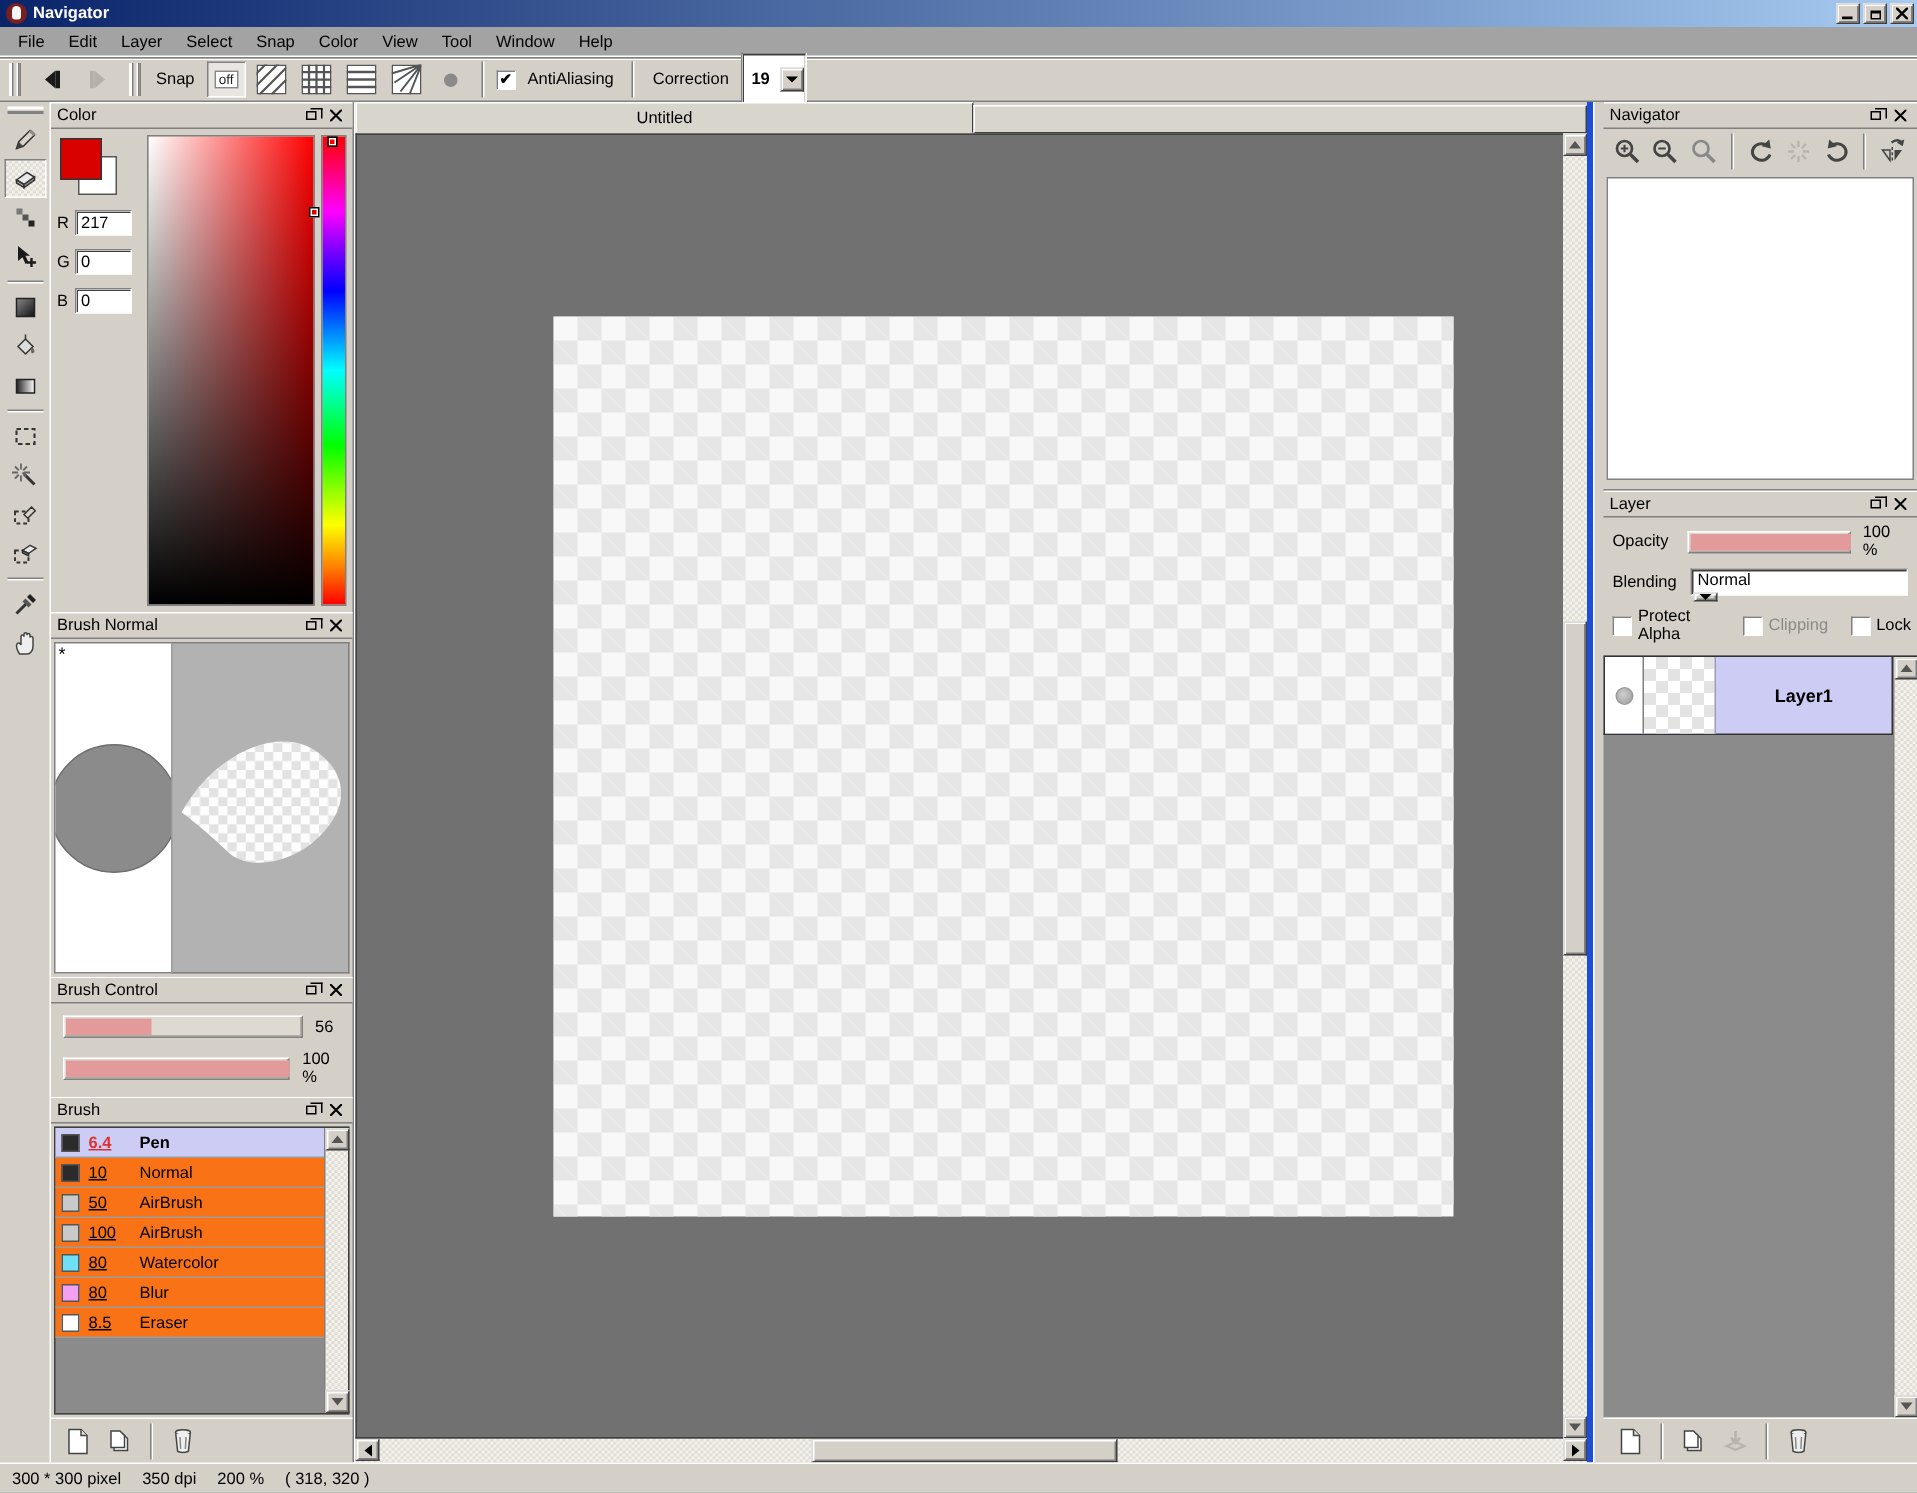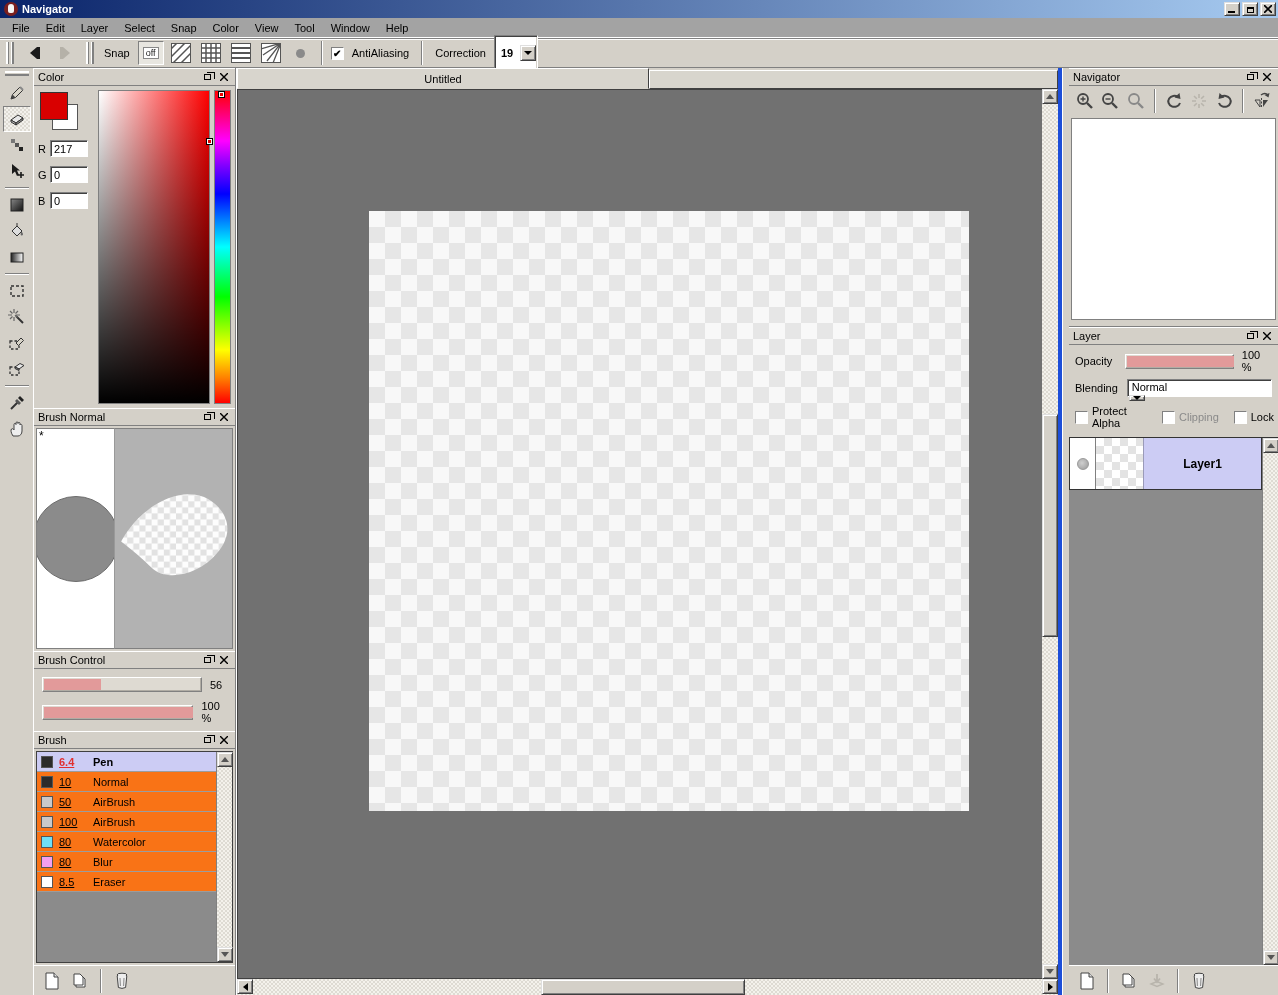--- a/index.html
+++ b/index.html
@@ -724,14 +724,20 @@
                 <ellipse cx="7" cy="3" rx="5" ry="1.8" fill="#eee" stroke="#444"></ellipse>
                 <path d="M2.2 4 L3.4 15.5 Q7 17.3 10.6 15.5 L11.8 4" fill="#eee" stroke="#444"></path>
                 <path d="M5 6 L5.4 14 M9 6 L8.6 14" stroke="#888"></path>
               </svg>
           </div>
         </div>
       </div>
     </div>
   </div>
 
+  <div class="statusbar">
+    <span>300 * 300 pixel</span>
+    <span>350 dpi</span>
+    <span>200 %</span>
+    <span>( 318, 320 )</span>
+  </div>
 
 </div>
 
 </body></html>

